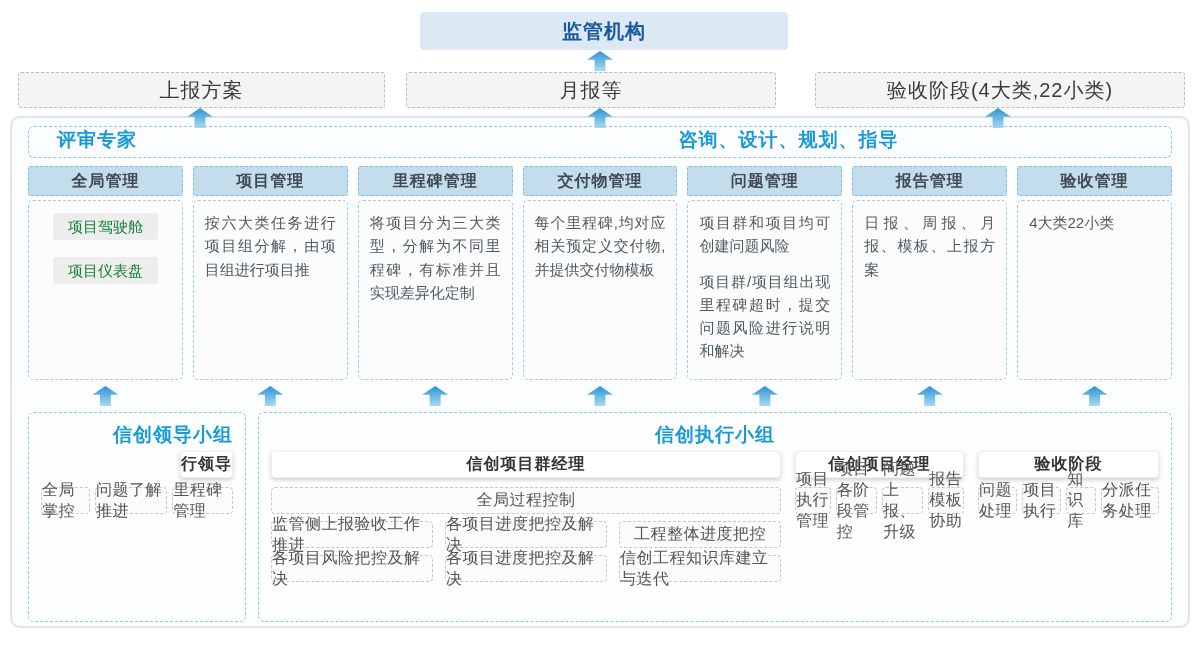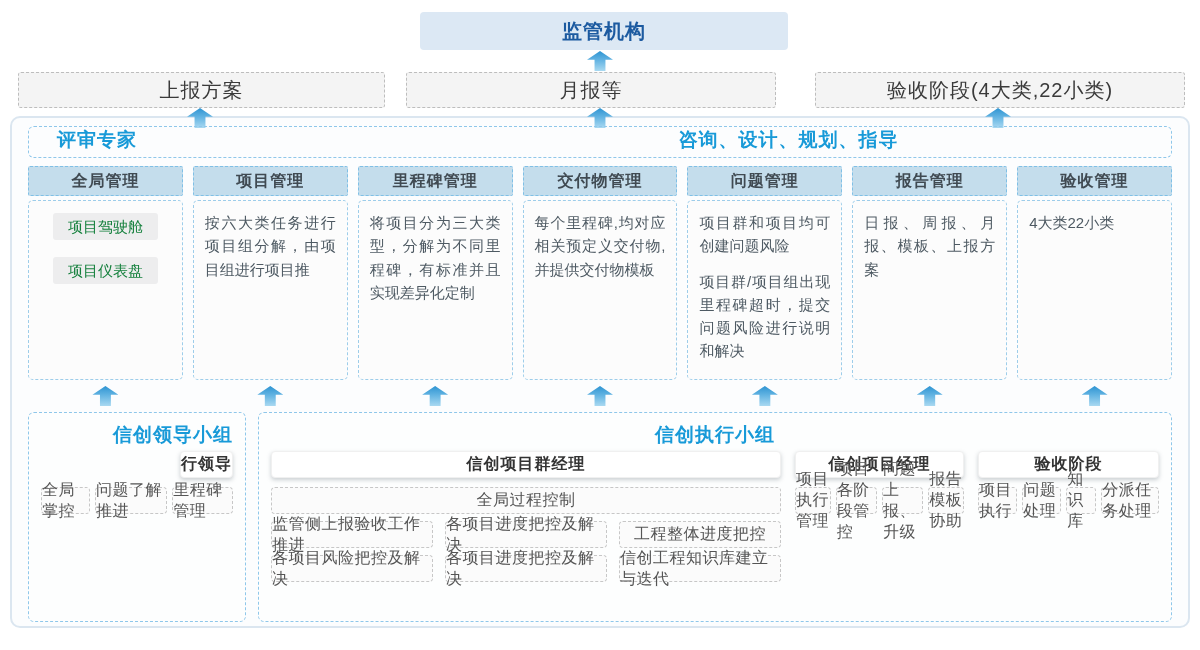--- a/index.html
+++ b/index.html
@@ -203,22 +203,22 @@
               <div class="dash-item">项目执行管理</div>
               <div class="dash-item">项目各阶段管控</div>
               <div class="dash-item">问题上报、升级</div>
               <div class="dash-item">报告模板协助</div>
             </div>
           </div>
 
           <div class="sec sec-member">
             <div class="role-box">验收阶段</div>
             <div class="v-list">
+              <div class="dash-item">问题处理</div>
               <div class="dash-item">项目执行</div>
-              <div class="dash-item">问题处理</div>
               <div class="dash-item">知识库</div>
               <div class="dash-item">分派任务处理</div>
             </div>
           </div>
 
         </div>
       </div>
 
     </div>
   </div>

